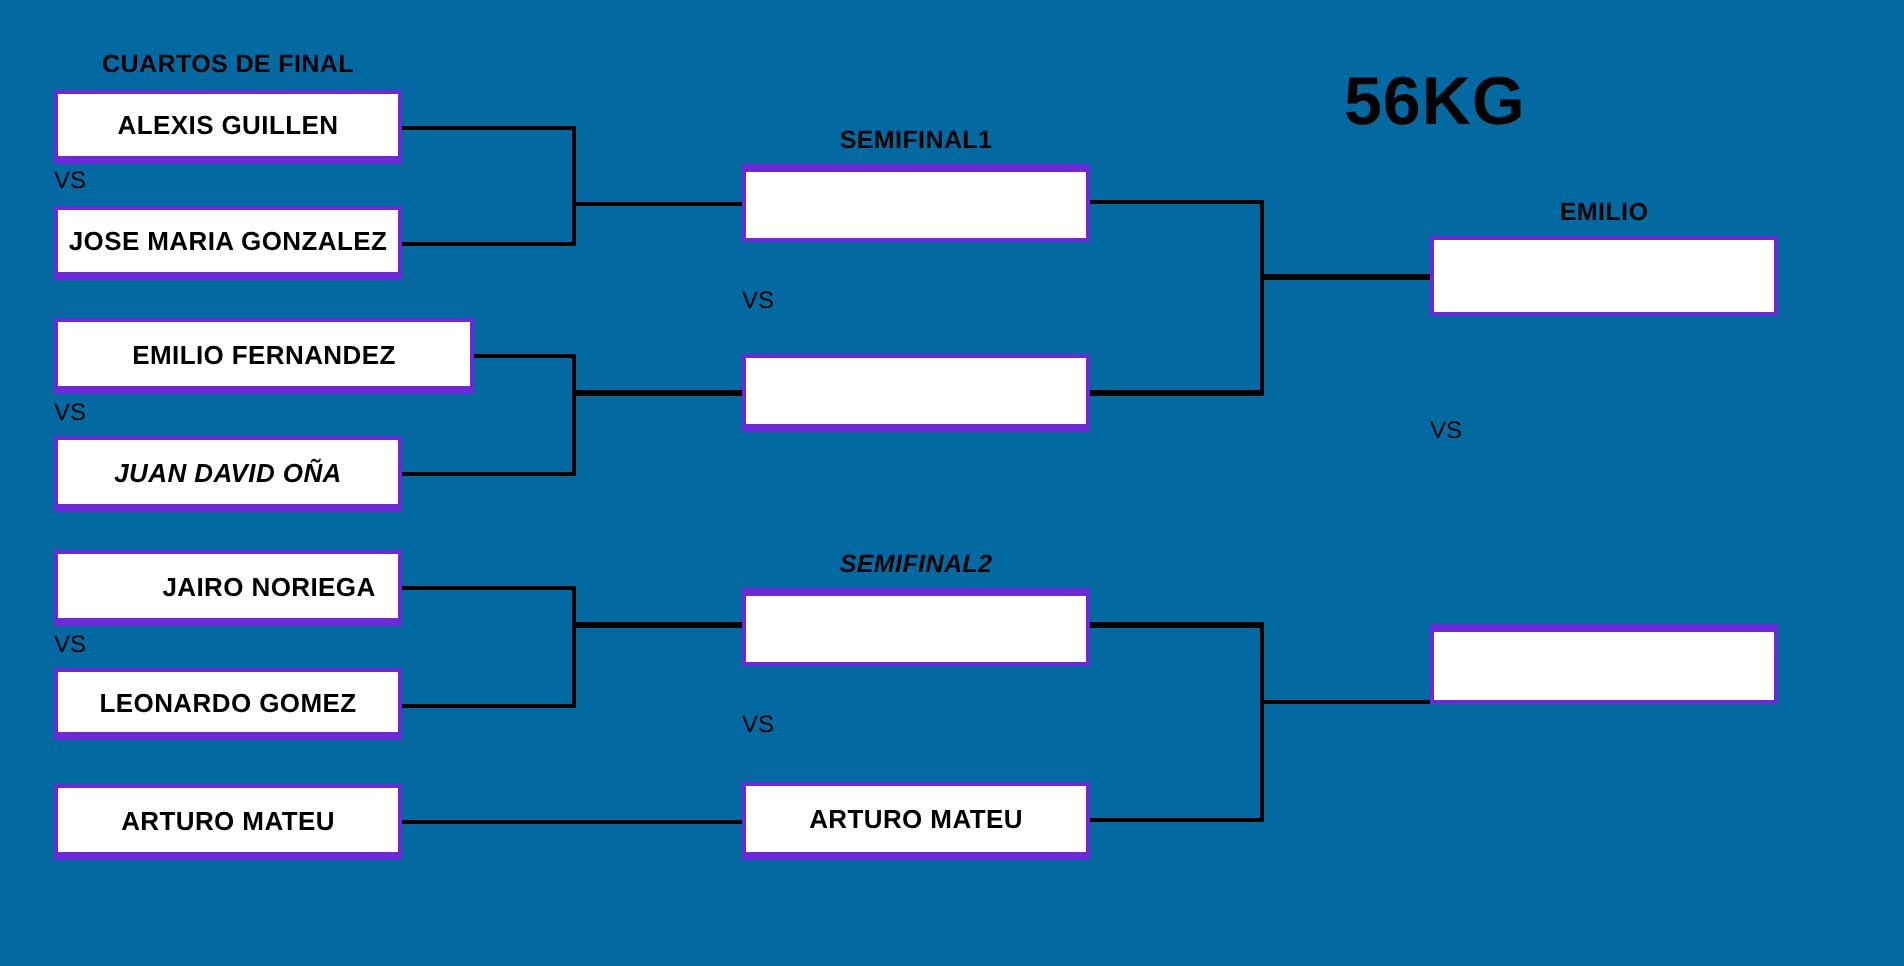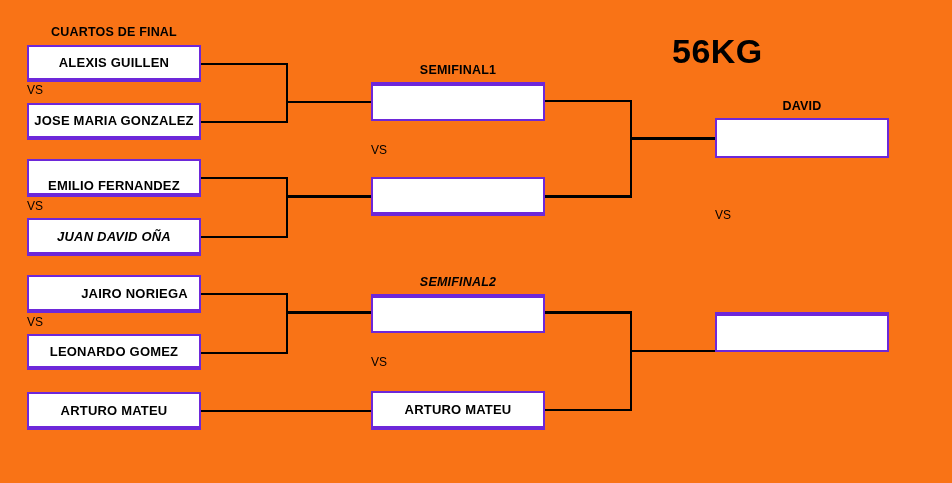--- a/index.html
+++ b/index.html
@@ -9,21 +9,21 @@
     background: #ffffff;
   }
   body {
     font-family: "Liberation Sans", sans-serif;
     color: #000000;
   }
   #bracket-root {
     position: relative;
     width: 952px;
     height: 483px;
-    background: #f97316;
+    background: #0369a1;
     overflow: hidden;
   }
   .box {
     position: absolute;
     box-sizing: border-box;
     border: 2px solid #6d28d9;
     background: #ffffff;
     display: flex;
     align-items: center;
     justify-content: center;
@@ -90,38 +90,38 @@
 <body>
 
 <div id="bracket-root">
 
   <div class="round-label" style="left:27px; top:25px; width:174px;">CUARTOS DE FINAL</div>
 
   <div class="round-label" style="left:371px; top:63px; width:174px;">SEMIFINAL1</div>
 
   <div class="round-label" style="left:371px; top:275px; width:174px;font-style:italic;">SEMIFINAL2</div>
 
-  <div class="round-label" style="left:715px; top:99px; width:174px;">DAVID</div>
+  <div class="round-label" style="left:715px; top:99px; width:174px;">EMILIO</div>
 
   <div class="weight-title" style="left:672px; top:32px;">56KG</div>
 
   <div class="box box-thick-bottom" style="left:27px; top:45px; width:174px; height:37px;">
     <span class="box-label">ALEXIS GUILLEN</span>
   </div>
   <div class="vs-label" style="left:27px; top:83px; width:174px;">VS</div>
   <div class="box box-thick-bottom" style="left:27px; top:103px; width:174px; height:37px;">
     <span class="box-label">JOSE MARIA GONZALEZ</span>
   </div>
 
   <div class="line-h" style="left:200px; top:63px; width:88px;"></div>
   <div class="line-h" style="left:200px; top:121px; width:88px;"></div>
   <div class="line-v" style="left:286px; top:63px; height:60px;"></div>
   <div class="line-h" style="left:286px; top:101px; width:86px;"></div>
 
-  <div class="box box-thick-bottom" style="left:27px; top:159px; width:174px; height:38px;align-items:flex-end;">
+  <div class="box box-thick-bottom" style="left:27px; top:159px; width:210px; height:38px;">
     <span class="box-label">EMILIO FERNANDEZ</span>
   </div>
   <div class="vs-label" style="left:27px; top:199px; width:174px;">VS</div>
   <div class="box box-thick-bottom" style="left:27px; top:218px; width:174px; height:38px;font-style:italic;">
     <span class="box-label">JUAN DAVID OÑA</span>
   </div>
 
   <div class="line-h" style="left:200px; top:177px; width:88px;"></div>
   <div class="line-h" style="left:200px; top:236px; width:88px;"></div>
   <div class="line-v" style="left:286px; top:177px; height:61px;"></div>

